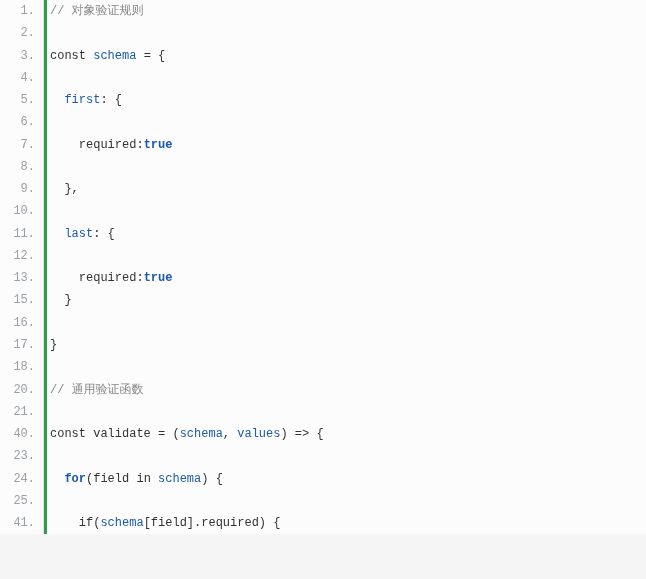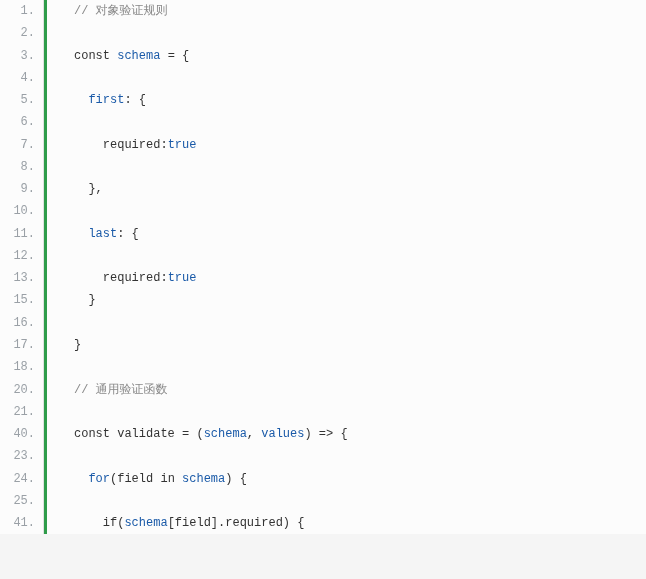--- a/index.html
+++ b/index.html
@@ -24,28 +24,28 @@
     position:relative;
   }
   .gutter::after{
     content:"";
     position:absolute;
     right:-4px;top:0;bottom:0;
     width:3px;
     background:#2f9c4a;
   }
   .code{
-    padding-left:30px;
+    padding-left:6px;
     white-space:pre;
     color:#333;
   }
   .cm{color:#888;}
-  .kw{color:#1a5aa8;font-weight:normal;}
+  .kw{color:#1a5aa8;font-weight:bold;}
   .id{color:#1a5aa8;font-weight:normal;}
-  .lit{color:#1a5aa8;font-weight:normal;}
+  .lit{color:#1a5aa8;font-weight:bold;}
 </style>
 </head>
 <body>
 
 <div class="code-wrap" id="code-root">
     <div class="line">
       <div class="gutter">1.</div>
       <div class="code"><span class="cm">// 对象验证规则</span></div>
     </div>
     <div class="line">

